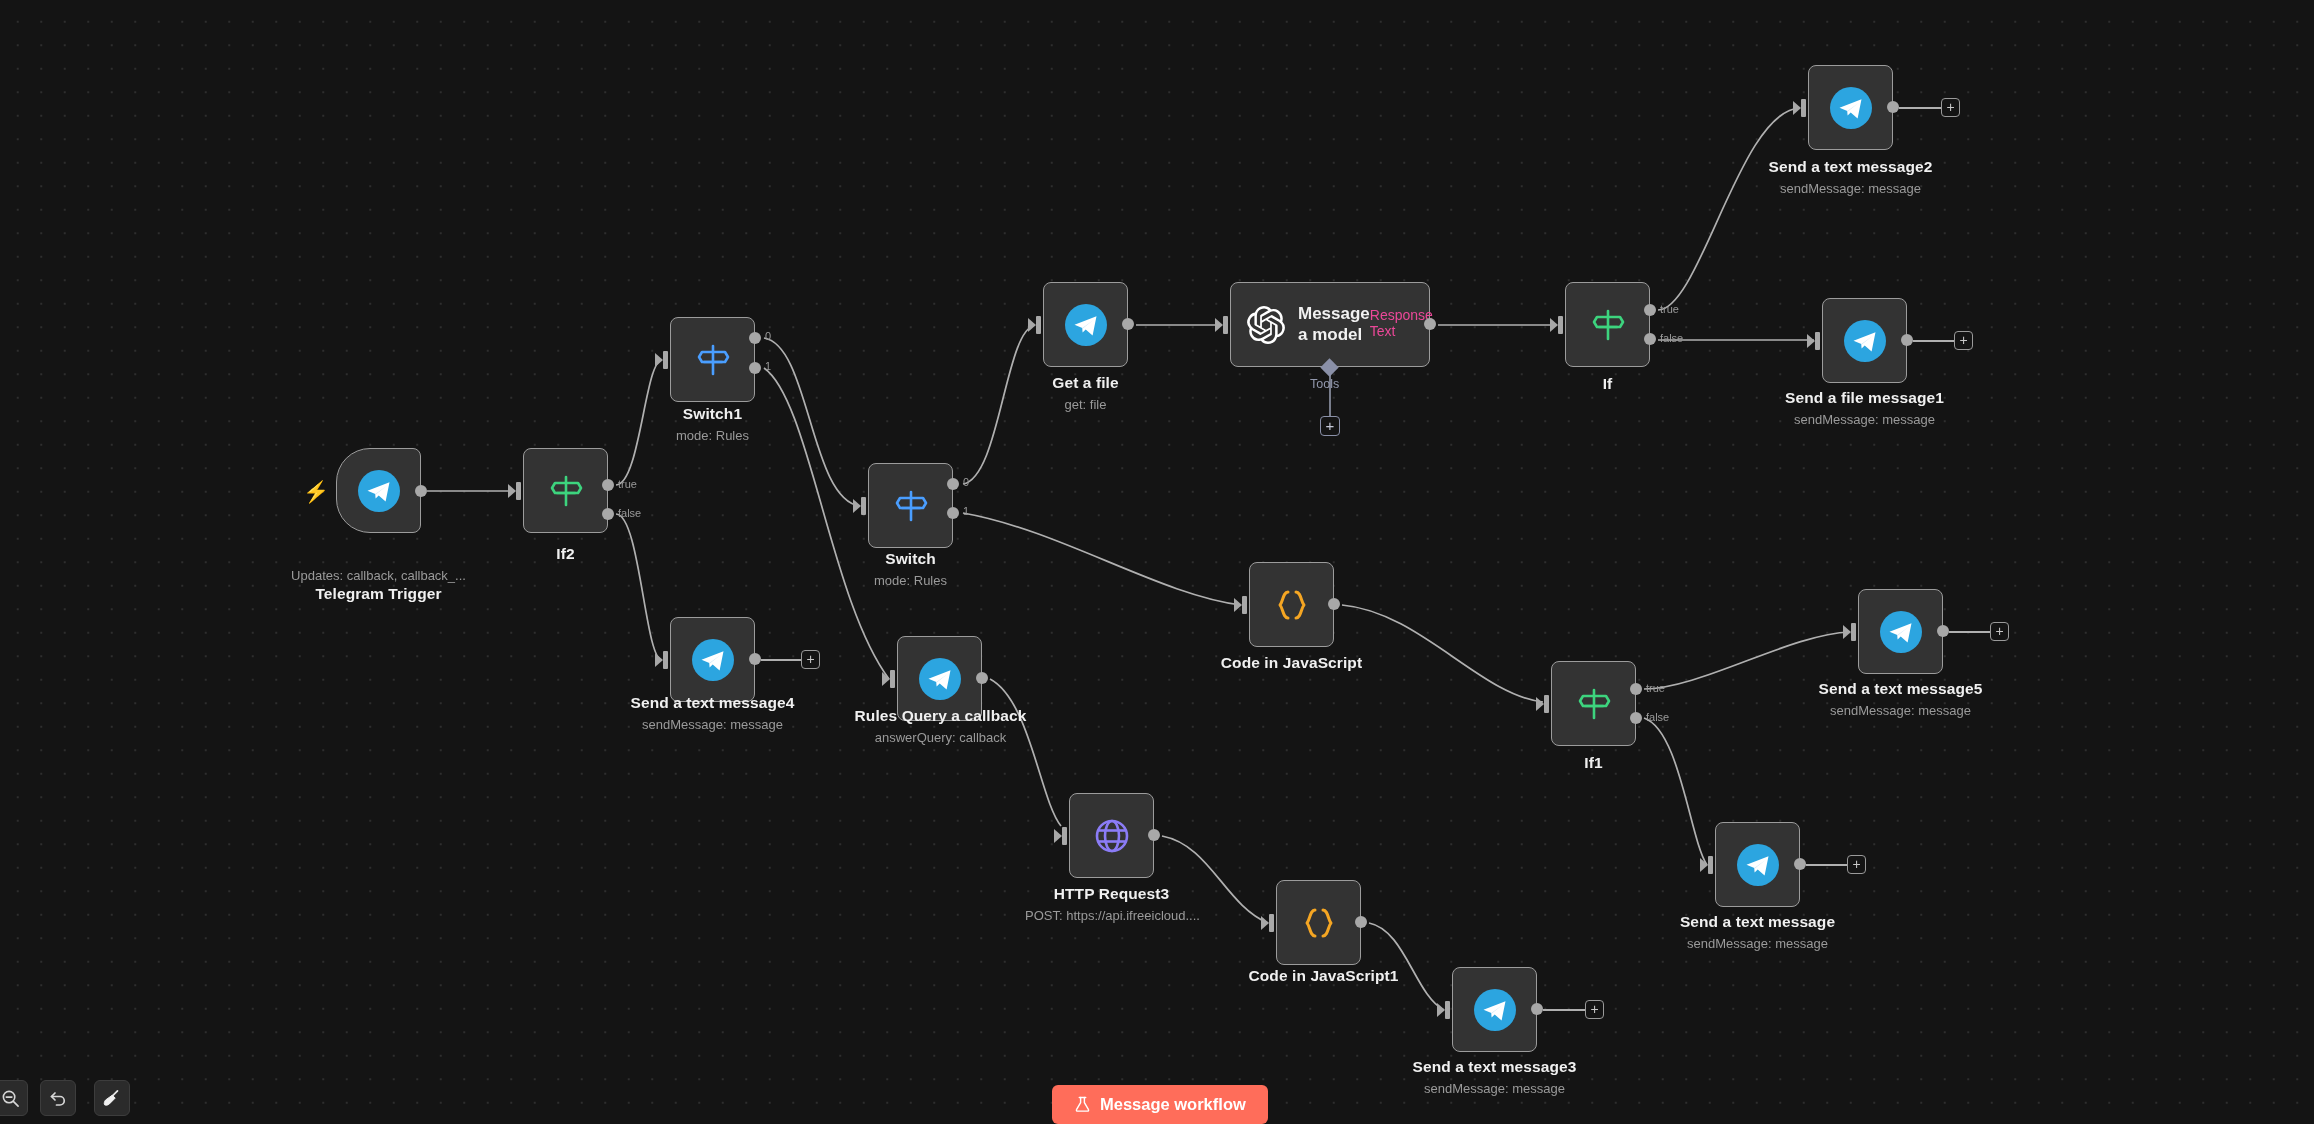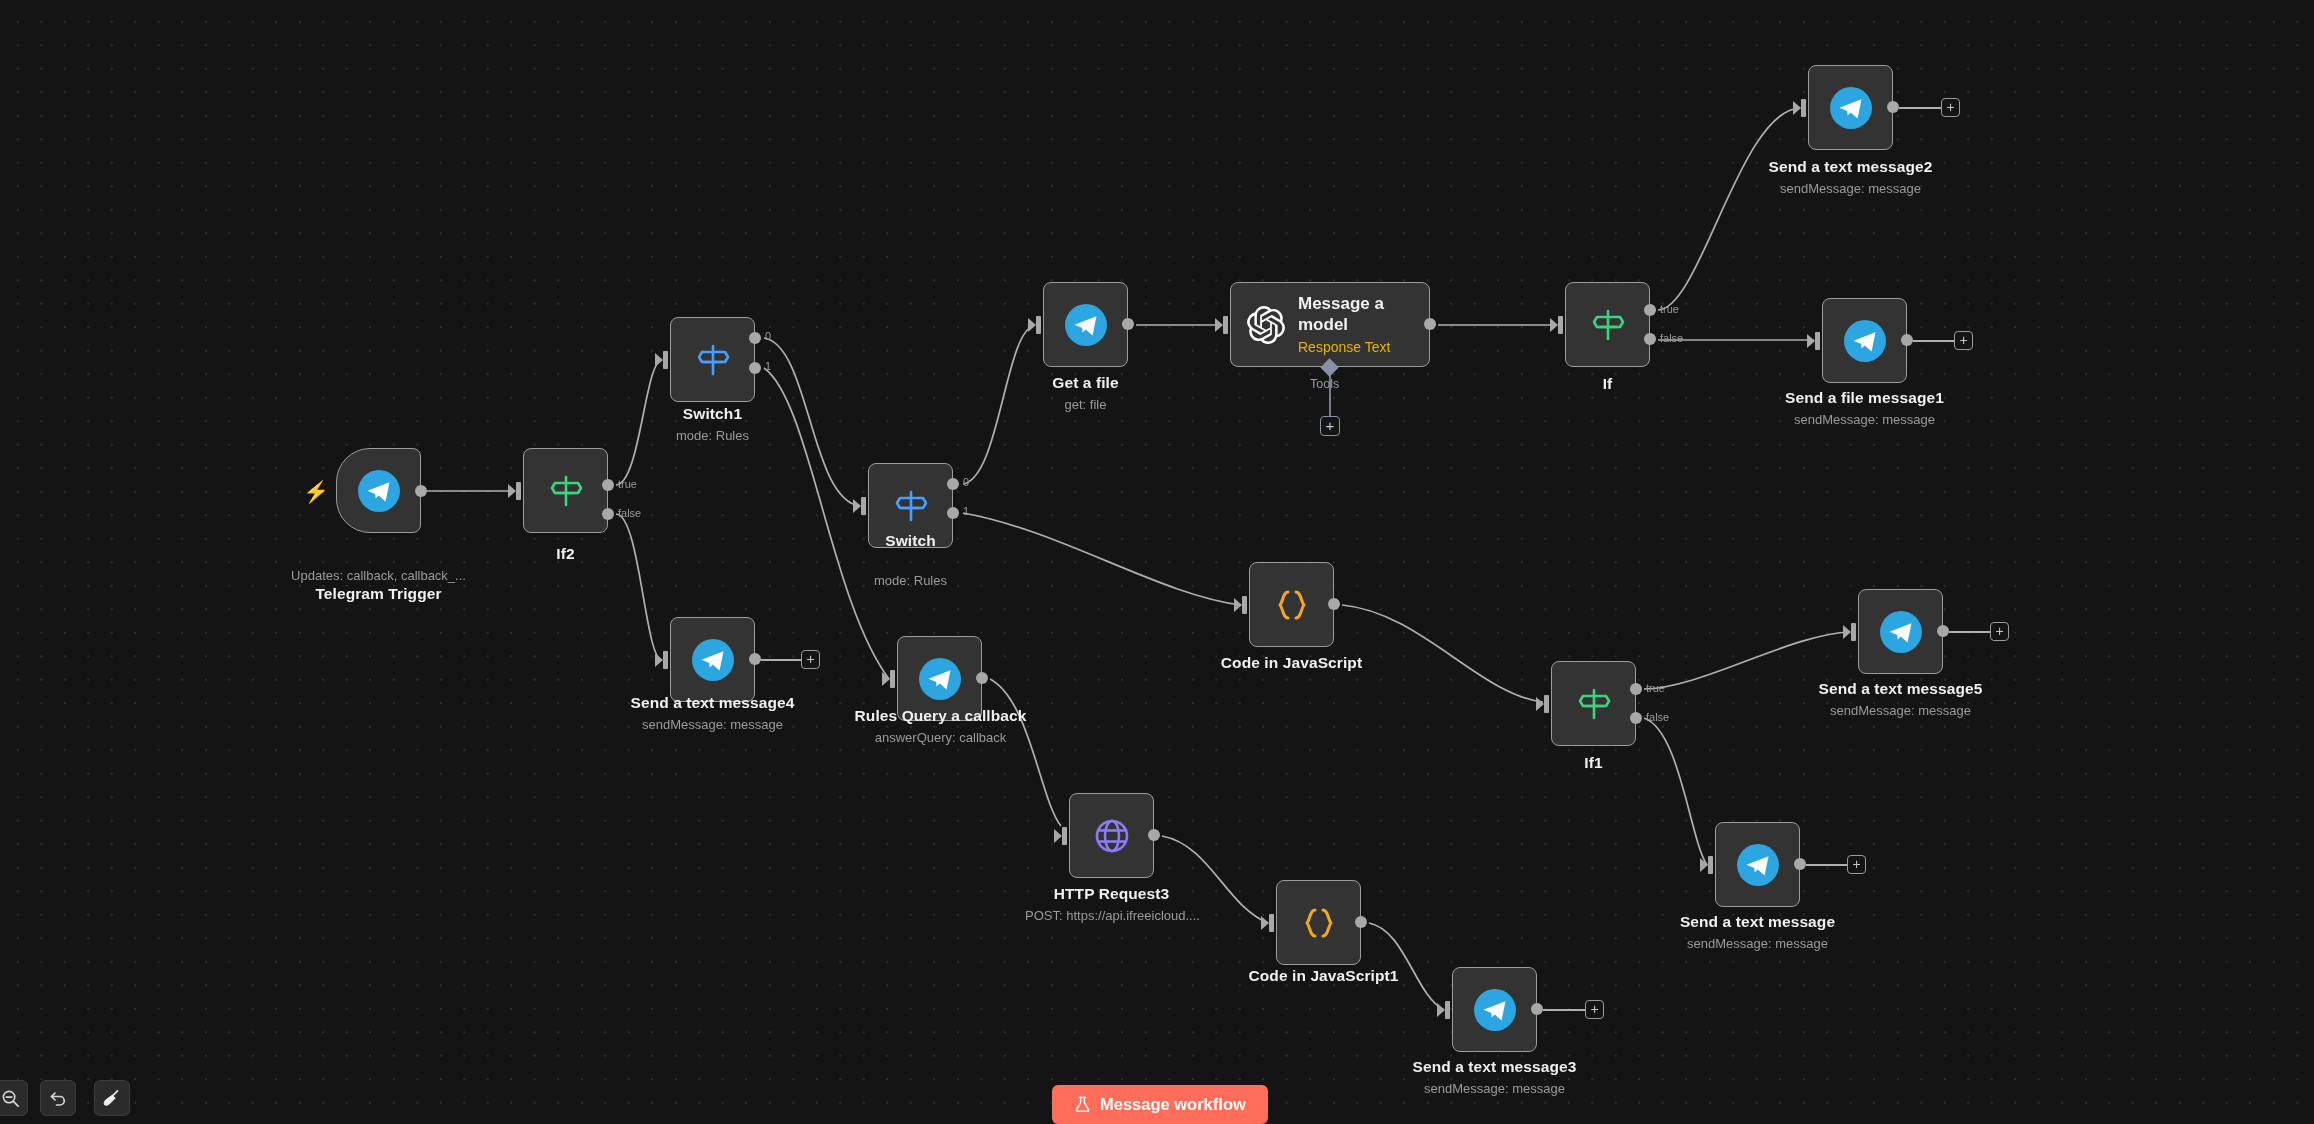--- a/index.html
+++ b/index.html
@@ -57,22 +57,22 @@
   .nsub {
     position:absolute;
     text-align:center;
     color:#9a9a9a;
     font-size:13px;
     white-space:nowrap;
   }
 
   
   .wtitle { color:#f2f2f2; font-size:17px; font-weight:bold; line-height:1.22; max-width:112px; }
-  .wsub   { color:#eab308; font-size:14px; margin-top:3px; }
-  .wtxt   { display:flex; flex-direction:column; justify-content:center; }
+  .wsub   { color:#ec4899; font-size:14px; margin-top:3px; }
+  .wtxt   { display:flex; justify-content:center; }
 
   
   .outdot {
     position:absolute; width:12px; height:12px;
     border-radius:50%; background:#a8a8a8;
   }
   .inarrow {
     position:absolute; width:0; height:0;
     border-left:8px solid #a8a8a8;
     border-top:7px solid transparent;
@@ -250,21 +250,21 @@
           <path d="M19 11 H 31 L 34 16 L 31 21 H 19"></path>
           <path d="M19 11 H 8 L 5 16 L 8 21 H 19"></path>
           <path d="M10 21 H 28"></path>
         </svg>
     </span>
   </div>
   <div class="outdot" style="left:947px;top:478px;"></div>
   <div class="plabel" style="left:963px;top:476px;">0</div>
   <div class="outdot" style="left:947px;top:507px;"></div>
   <div class="plabel" style="left:963px;top:505px;">1</div>
-  <div class="nlabel" style="left:828px;top:532px;width:165px;">Switch</div>
+  <div class="nlabel" style="left:828px;top:550px;width:165px;">Switch</div>
   <div class="nsub" style="left:828px;top:573px;width:165px;">mode: Rules</div>
 
   <div class="inarrow" style="left:882px;top:672px;"></div>
   <div class="inbar" style="left:890px;top:670px;"></div>
   <div class="node sq" style="left:897px;top:636px;">
     <span class="ico">
       <svg width="44" height="44" viewBox="0 0 44 44">
           <circle cx="22" cy="22" r="21" fill="#2CA5E0"></circle>
           <path d="M10.5 21.8 L32.5 13.2 L28.6 32.4 L21.7 26.6 L18.6 29.6 L18.3 24.9 Z" fill="#ffffff"></path>
           <path d="M18.6 29.6 L18.3 24.9 L30.2 16.4 L18.8 25.6 Z" fill="#cfe6f5"></path>

